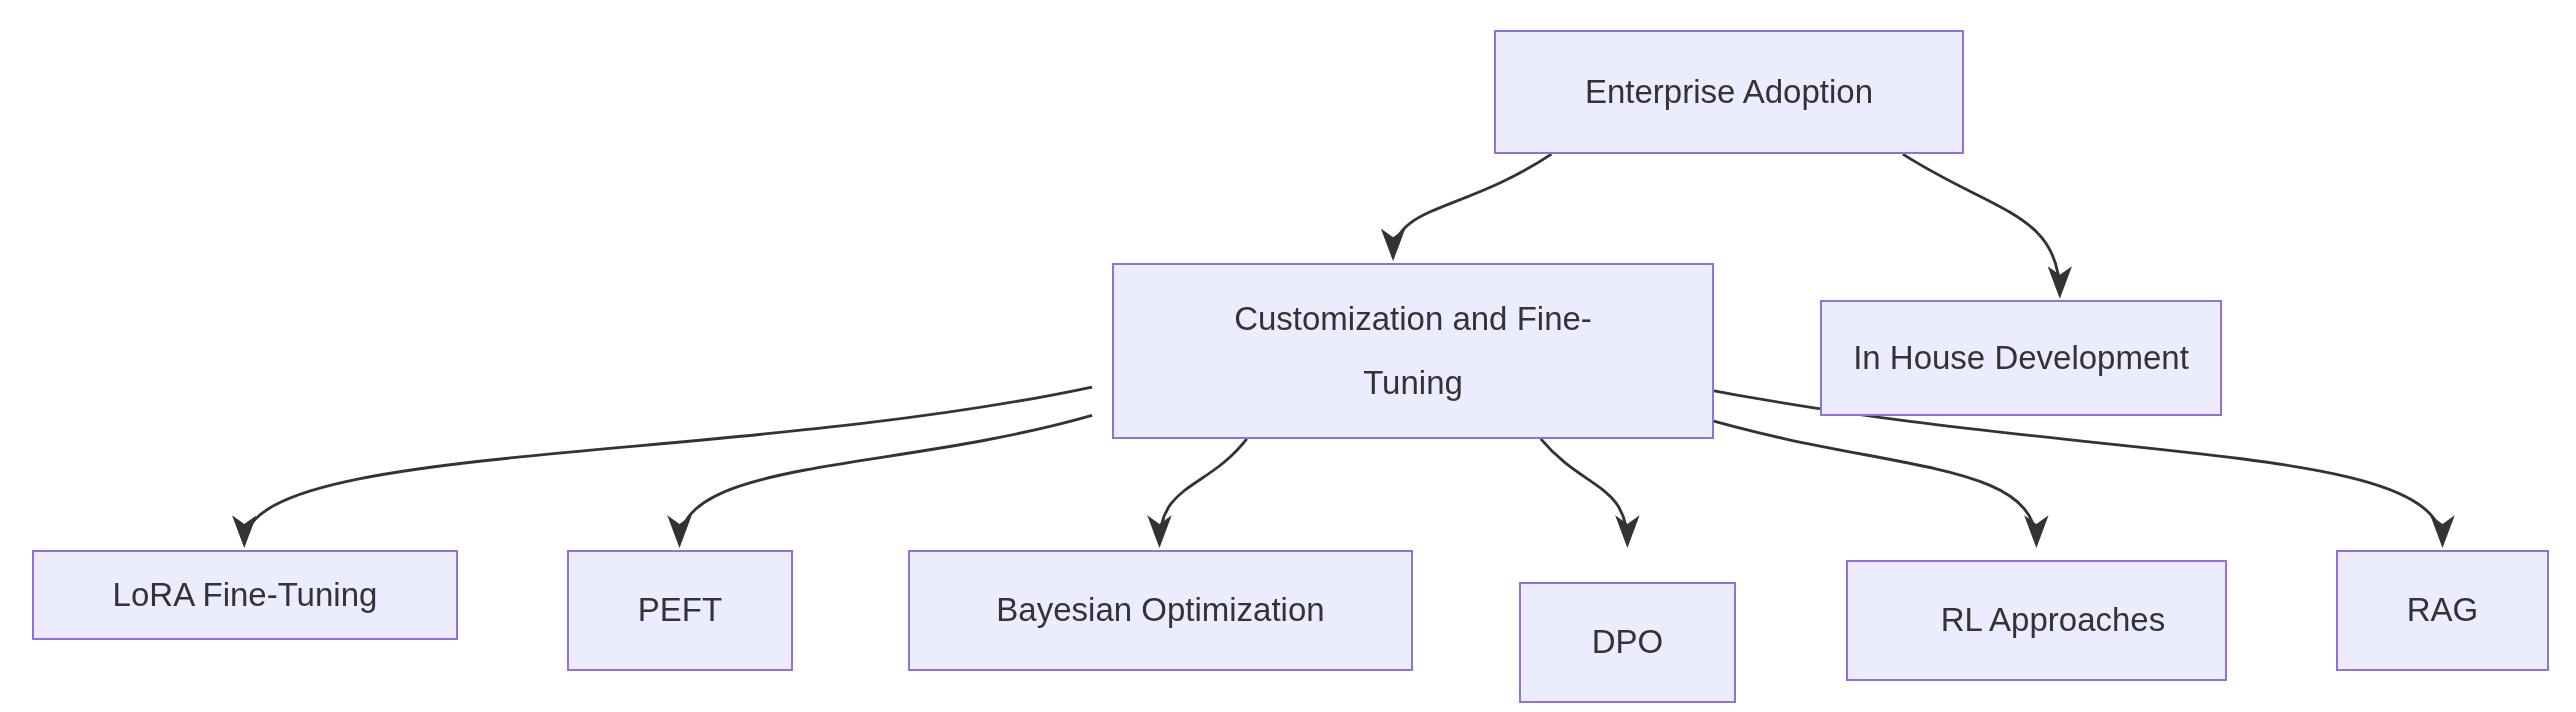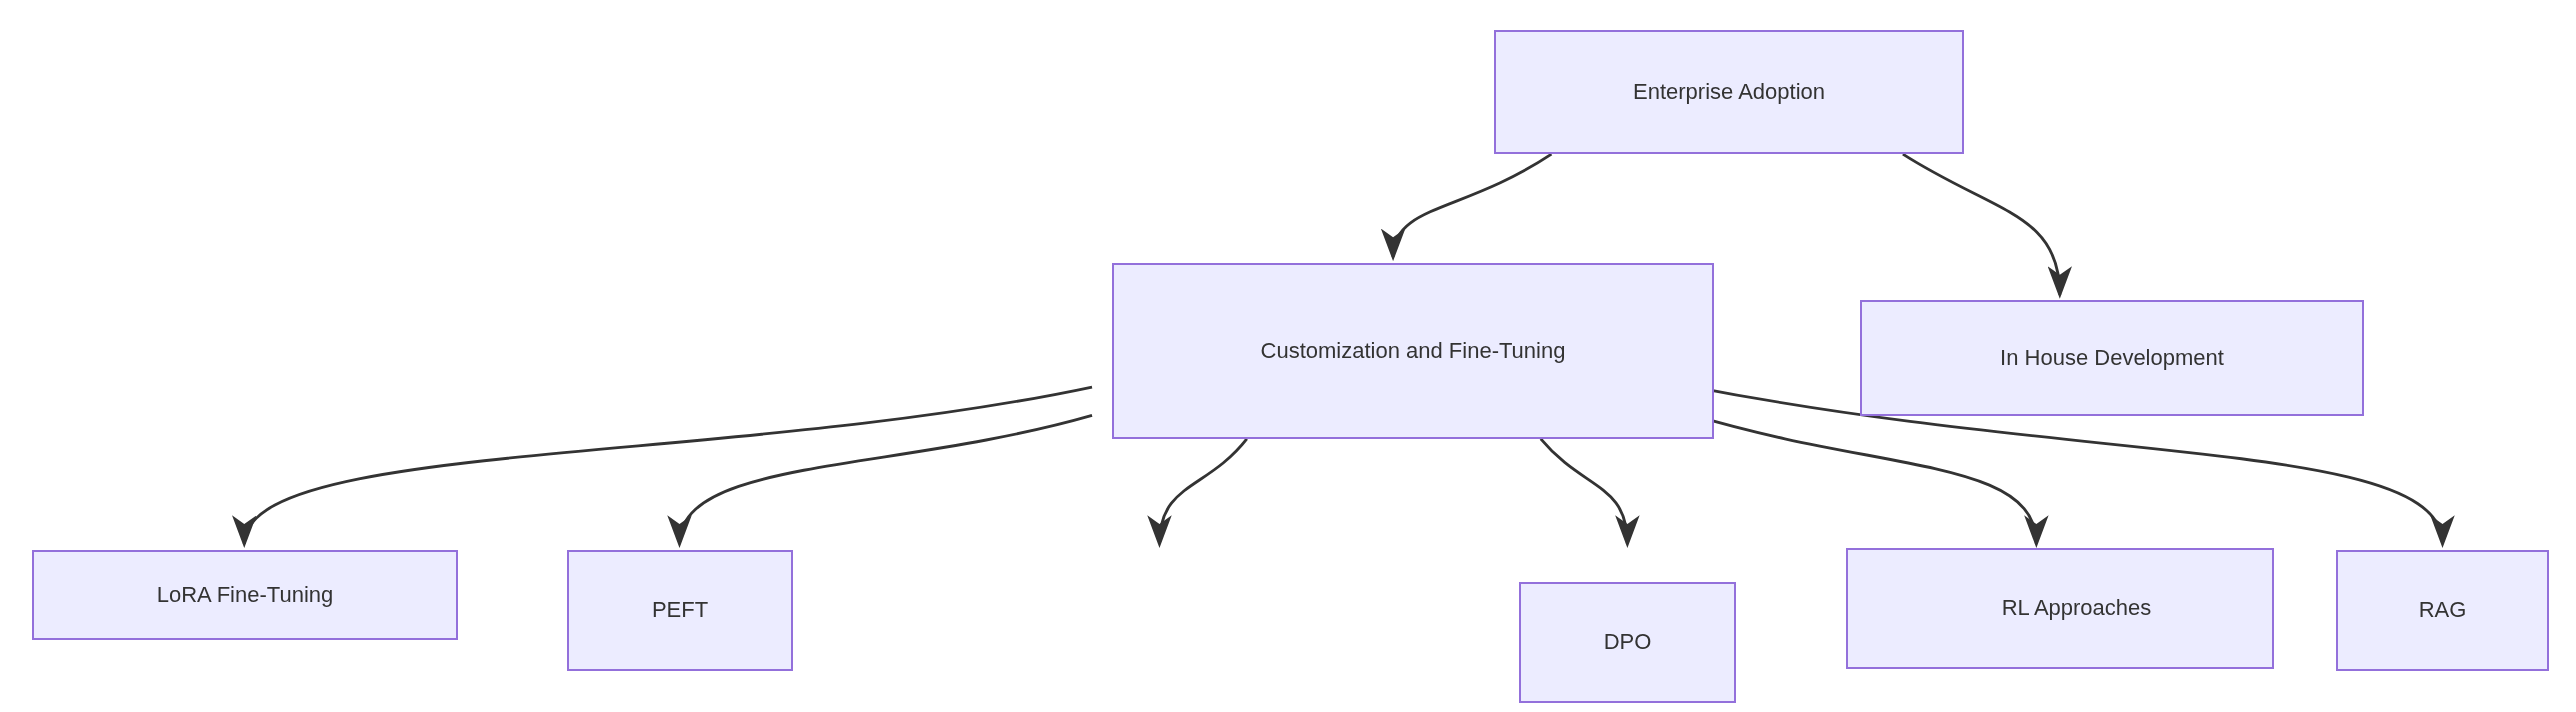--- a/index.html
+++ b/index.html
@@ -27,33 +27,33 @@
   }
   .arrowhead{fill:var(--edge-color);}
   .node{
     position:absolute;
     box-sizing:border-box;
     background:var(--node-fill);
     border:2.8px solid var(--node-border);
     color:var(--text-color);
     display:flex;align-items:center;justify-content:center;
     text-align:center;
-    font-size:22px;
+    font-size:33px;
     line-height:1.95;
   }
   .node .label{display:inline-block;}
   #n-enterprise{left:1494px;top:30px;width:470px;height:124px;}
   #n-custom{left:1112px;top:263px;width:602px;height:176px;}
   #n-custom .label{max-width:440px;}
-  #n-inhouse{left:1860px;top:300px;width:504px;height:116px;}
+  #n-inhouse{left:1820px;top:300px;width:402px;height:116px;}
   #n-lora{left:32px;top:550px;width:426px;height:90px;}
   #n-peft{left:567px;top:550px;width:226px;height:121px;justify-content:center;}
   #n-bayes{left:908px;top:550px;width:505px;height:121px;}
   #n-dpo{left:1519px;top:550px;width:217px;height:121px;margin-top:32px;}
-  #n-rl{left:1846px;top:548px;width:428px;height:121px;padding-left:33px;}
+  #n-rl{left:1846px;top:560px;width:381px;height:121px;padding-left:33px;}
   #n-rag{left:2336px;top:550px;width:213px;height:121px;text-align:right;}
 </style>
 </head>
 <body>
 
 <div class="canvas">
 
   <svg class="edges" viewBox="0 0 3628 1004" width="2576" height="713" xmlns="http://www.w3.org/2000/svg">
     <defs>
       <marker id="arrow" viewBox="0 0 12 9" refX="10.5" refY="4.5" markerWidth="46" markerHeight="34.5" orient="auto" markerUnits="userSpaceOnUse">
@@ -83,20 +83,23 @@
   </div>
 
   <div class="node" id="n-lora">
     <span class="label">LoRA Fine-Tuning</span>
   </div>
 
   <div class="node" id="n-peft">
     <span class="label">PEFT</span>
   </div>
 
+  <div class="node" id="n-bayes">
+    <span class="label">Bayesian Optimization</span>
+  </div>
 
   <div class="node" id="n-dpo">
     <span class="label">DPO</span>
   </div>
 
   <div class="node" id="n-rl">
     <span class="label">RL Approaches</span>
   </div>
 
   <div class="node" id="n-rag">

